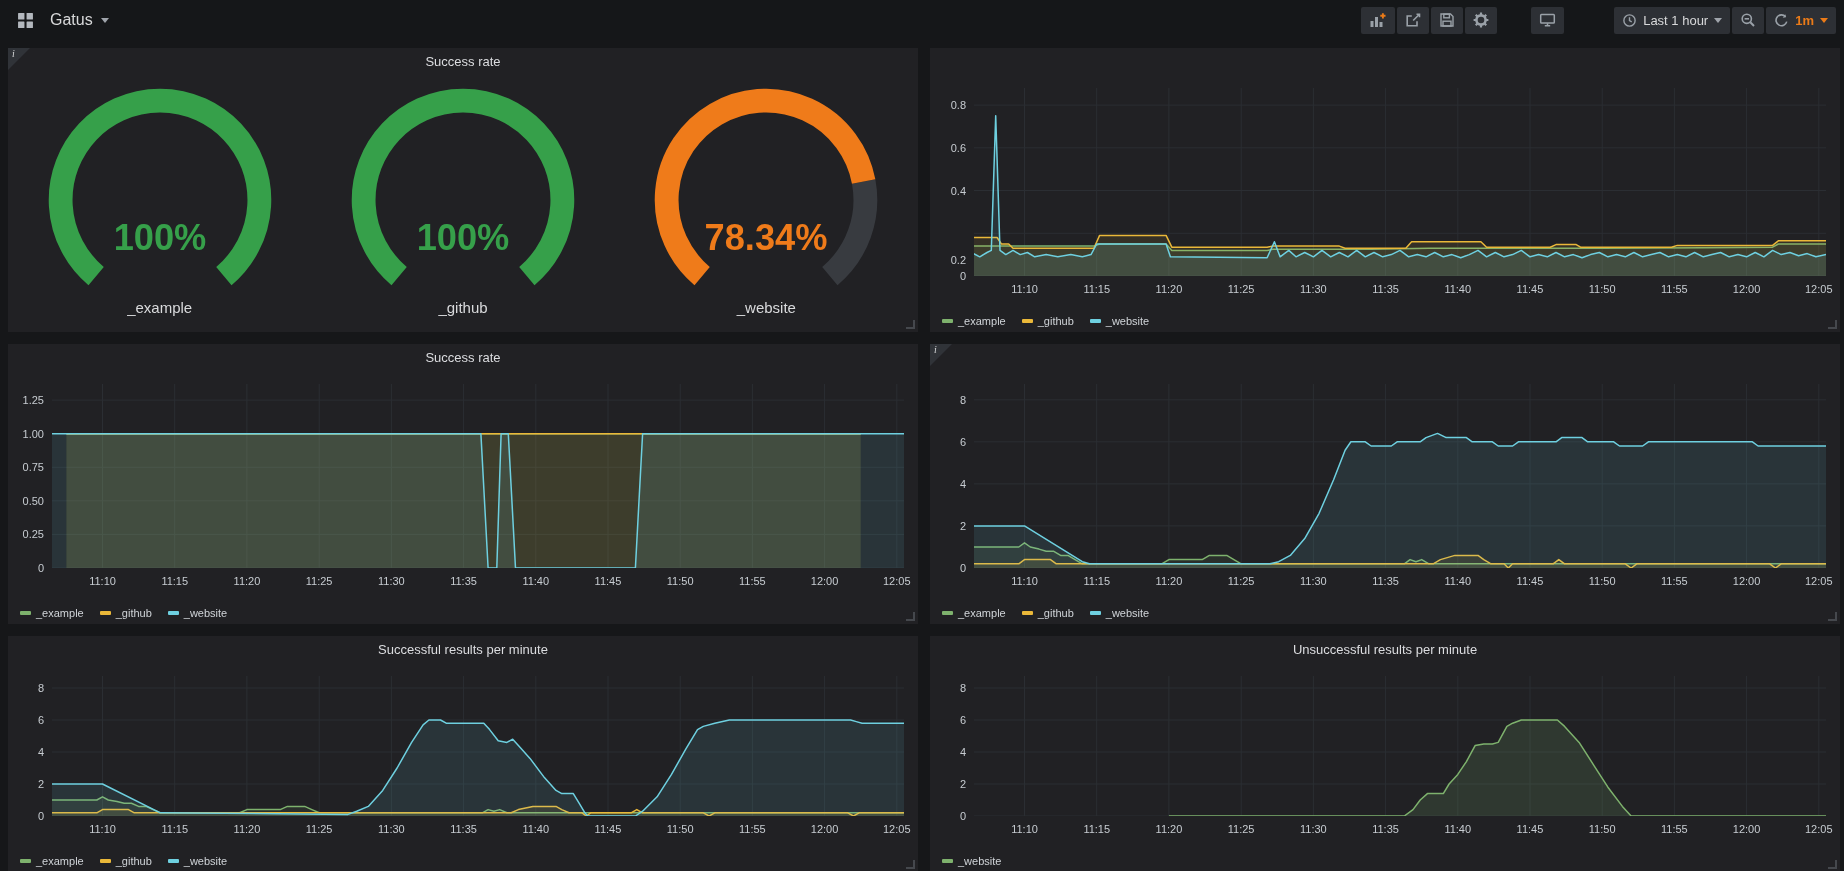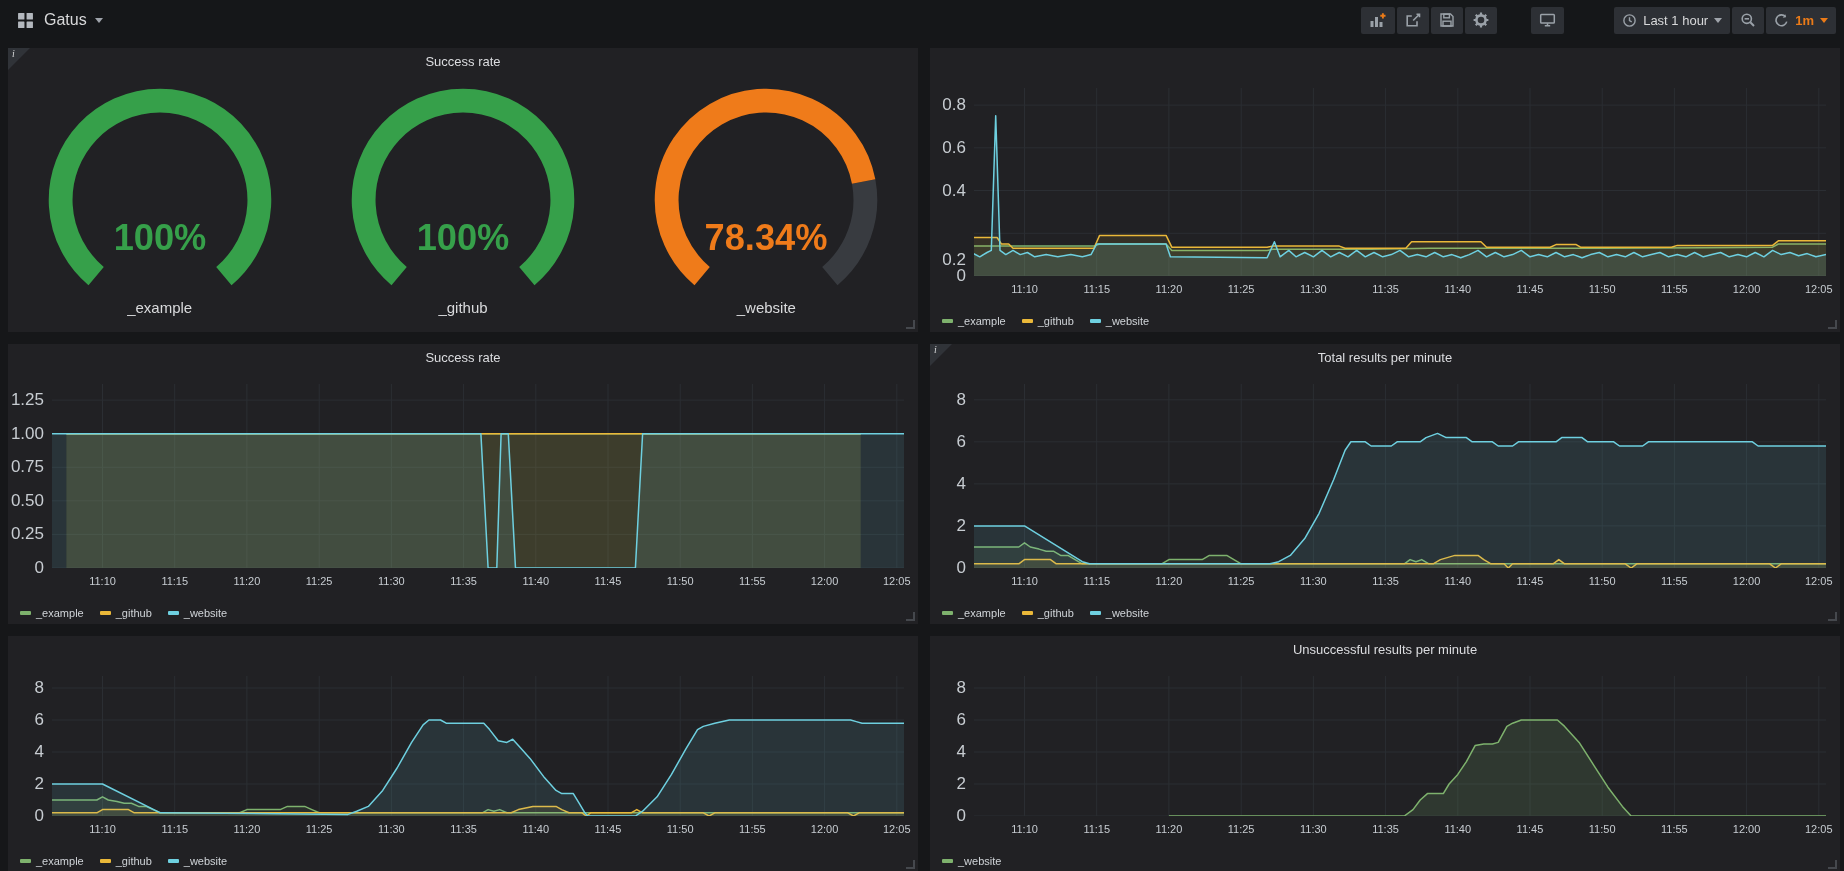--- a/index.html
+++ b/index.html
@@ -1,39 +1,39 @@
 <!DOCTYPE html>
 <html><head>
 <meta charset="utf-8">
 <style>
   html,body{margin:0;padding:0}
   body{width:1844px;height:871px;overflow:hidden;position:relative;background:#161719;
        font-family:"Liberation Sans",sans-serif;-webkit-font-smoothing:antialiased}
   
   .navbar{position:absolute;top:0;left:0;right:0;height:40px;background:#151719;
           display:flex;align-items:center;justify-content:space-between;padding:0 8px 0 10px;box-sizing:border-box}
-  .nav-left{display:flex;align-items:center;gap:4px}
+  .nav-left{display:flex;align-items:center;gap:10px}
   .brand{display:flex;align-items:center;gap:8px;color:#d8d9da;font-size:16px;cursor:pointer}
   .caret{width:0;height:0;border-left:4px solid transparent;border-right:4px solid transparent;
          border-top:5px solid #9fa4ab;display:inline-block}
   .nav-right{display:flex;align-items:flex-start}
   .btn-group{display:flex;gap:2px}
   .nav-btn{height:27px;min-width:30px;padding:0 8px;background:#2d3035;border:none;border-radius:2px;
            display:flex;align-items:center;justify-content:center;gap:6px;cursor:pointer;color:#d8d9da;font-size:13px}
   .nav-btn svg{display:block}.sp-md{width:34px}.sp-lg{width:50px}
   .refresh-label{color:#eb7b18;font-weight:bold}
   .orange-caret{border-top-color:#eb7b18}
   
   .panel{position:absolute;background:#212124;box-sizing:border-box}
   .panel-title{position:absolute;top:6px;left:0;right:0;text-align:center;font-size:13px;
                font-weight:500;color:#dcdde0;cursor:pointer;z-index:3}
   .plot{position:absolute;left:44px;right:14px;top:40px;bottom:56px}
   .plot svg{position:absolute;top:0;left:0;overflow:hidden}
   .grid{stroke:#2b2e33;stroke-width:1}
-  .ylabel{position:absolute;left:-8px;transform:translate(-100%,-50%);font-size:17px;color:#c7ccd1;white-space:nowrap}
+  .ylabel{position:absolute;left:-8px;transform:translate(-100%,-50%);font-size:11px;color:#c7ccd1;white-space:nowrap}
   .xlabel{position:absolute;transform:translateX(-50%);font-size:11px;color:#c7ccd1;white-space:nowrap}
   .legend{position:absolute;left:12px;bottom:5px;display:flex;gap:16px;align-items:center;
           font-size:11px;color:#d0d4d8;z-index:2}
   .legend-item{display:flex;align-items:center;cursor:pointer}
   .swatch{display:inline-block;width:11px;height:4px;border-radius:1px;margin-right:5px}
   .info-corner{position:absolute;top:0;left:0;width:0;height:0;z-index:4;
                border-top:22px solid #303338;border-right:22px solid transparent;cursor:pointer}
   .info-corner span{position:absolute;top:-22px;left:4px;font-size:10px;font-style:italic;
                     color:#d8d9da;font-family:"Liberation Serif",serif}
   .resize-handle{position:absolute;right:3px;bottom:3px;width:7px;height:7px;
@@ -279,21 +279,20 @@
         <span>_website</span>
       </span>
     </div>
   <div class="resize-handle"></div>
 </div>
 
 <div class="panel" style="left:930px;top:344px;width:910px;height:280px">
   <div class="info-corner">
       <span>i</span>
     </div>
-  <div class="panel-title">Total results per minute</div>
   <div class="plot">
       <svg viewBox="0 0 852 184" width="852" height="184">
         <line x1="50.5" y1="0" x2="50.5" y2="184" class="grid"></line>
         <line x1="122.7" y1="0" x2="122.7" y2="184" class="grid"></line>
         <line x1="194.9" y1="0" x2="194.9" y2="184" class="grid"></line>
         <line x1="267.2" y1="0" x2="267.2" y2="184" class="grid"></line>
         <line x1="339.4" y1="0" x2="339.4" y2="184" class="grid"></line>
         <line x1="411.6" y1="0" x2="411.6" y2="184" class="grid"></line>
         <line x1="483.8" y1="0" x2="483.8" y2="184" class="grid"></line>
         <line x1="556.0" y1="0" x2="556.0" y2="184" class="grid"></line>
@@ -342,20 +341,21 @@
       </span>
       <span class="legend-item">
         <span class="swatch" style="background: rgb(110, 208, 224);"></span>
         <span>_website</span>
       </span>
     </div>
   <div class="resize-handle"></div>
 </div>
 
 <div class="panel" style="left:8px;top:636px;width:910px;height:236px">
+  <div class="panel-title">Successful results per minute</div>
   <div class="plot">
       <svg viewBox="0 0 852 140" width="852" height="140">
         <line x1="50.5" y1="0" x2="50.5" y2="140" class="grid"></line>
         <line x1="122.7" y1="0" x2="122.7" y2="140" class="grid"></line>
         <line x1="194.9" y1="0" x2="194.9" y2="140" class="grid"></line>
         <line x1="267.2" y1="0" x2="267.2" y2="140" class="grid"></line>
         <line x1="339.4" y1="0" x2="339.4" y2="140" class="grid"></line>
         <line x1="411.6" y1="0" x2="411.6" y2="140" class="grid"></line>
         <line x1="483.8" y1="0" x2="483.8" y2="140" class="grid"></line>
         <line x1="556.0" y1="0" x2="556.0" y2="140" class="grid"></line>

